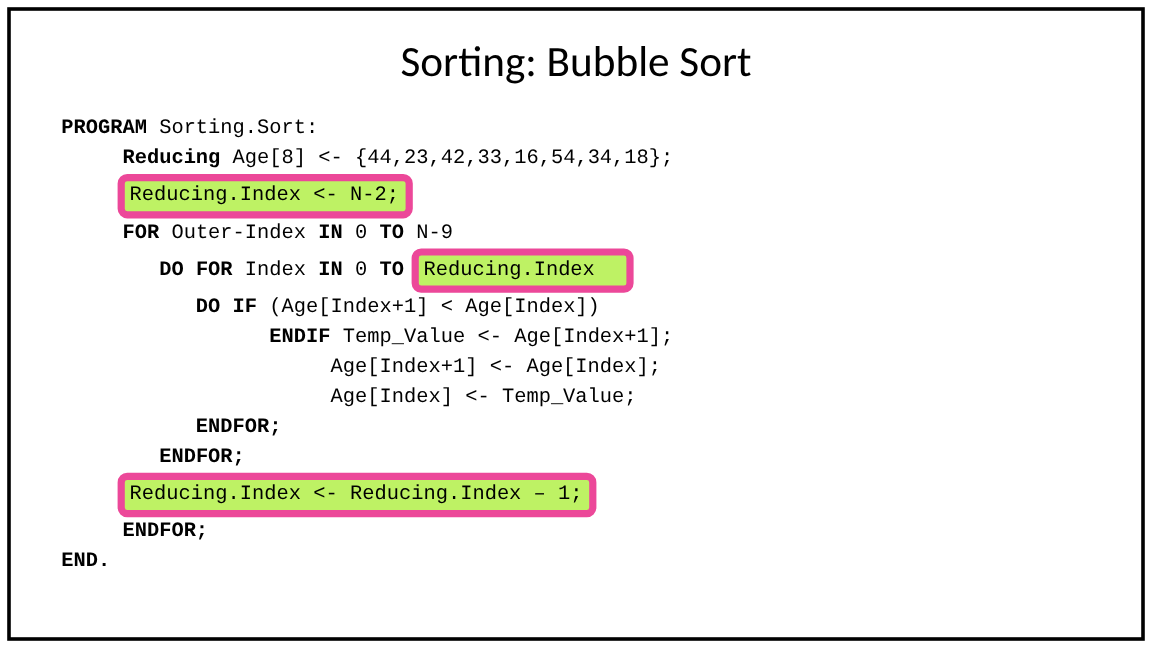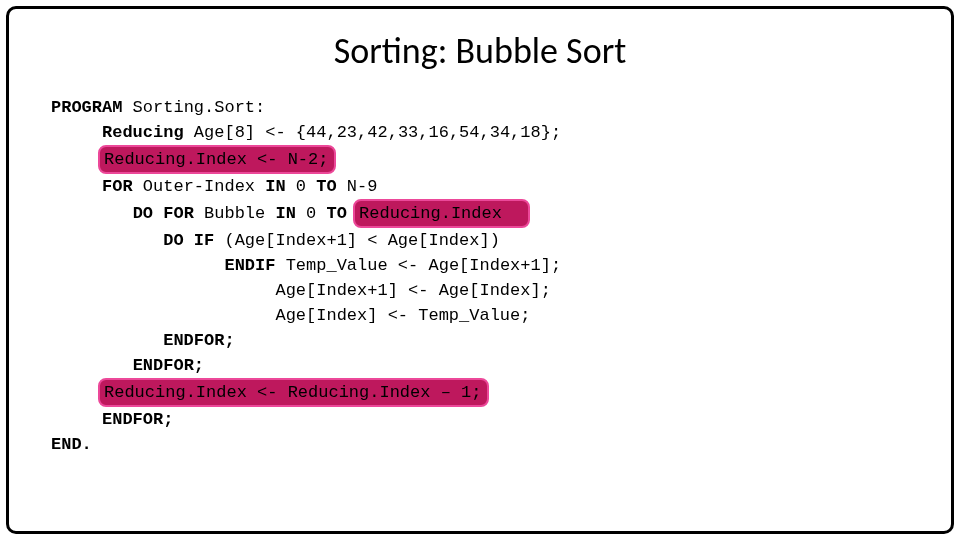--- a/index.html
+++ b/index.html
@@ -1,15 +1,15 @@
 <!DOCTYPE html>
 <html><head>
 <meta charset="utf-8">
 <style>
-  * { margin: 0; padding: 0; box-sizing: border-box; border-radius: 10px; }
+  * { margin: 0; padding: 0; box-sizing: border-box; }
   html, body { width: 960px; height: 540px; background: #fff; font-family: "Calibri", "Arial", sans-serif; }
   .frame {
     position: absolute;
     left: 6px; top: 6px;
     width: 948px; height: 528px;
     border: 3px solid #000;
     background: #fff;
   }
   .title {
     text-align: center;
@@ -24,38 +24,38 @@
     font-size: 17px;
     line-height: 25px;
     margin-left: 42px;
     white-space: pre;
     color: #000;
   }
   .code b { font-weight: bold; }
   .hl {
     position: relative;
     display: inline-block;
-    background: #be185d;
-    border: 2px solid #ec4899;
+    background: #bef264;
+    border: 6px solid #ec4899;
     border-radius: 8px;
     padding: 0 6px 0 4px;
     margin-left: -4px;
   }
 </style>
 </head>
 <body>
 
 <div class="frame">
   <div class="title">Sorting: Bubble Sort</div>
 
   <div class="code"><span><b>PROGRAM</b><span> Sorting.Sort:</span></span>
 <span>     <b>Reducing</b><span> Age[8] &lt;- {44,23,42,33,16,54,34,18};</span></span>
 <span>     <span class="hl">Reducing.Index &lt;- N-2;</span></span>
 <span>     <b>FOR</b><span> Outer-Index </span><b>IN</b><span> 0 </span><b>TO</b><span> N-9</span></span>
-<span>        <b>DO FOR</b><span> Bubble </span><b>IN</b><span> 0 </span><b>TO</b><span> </span><span class="hl"><span>Reducing.Index</span>  </span></span>
+<span>        <b>DO FOR</b><span> Index </span><b>IN</b><span> 0 </span><b>TO</b><span> </span><span class="hl"><span>Reducing.Index</span>  </span></span>
 <span>           <b>DO IF</b><span> (Age[Index+1] &lt; Age[Index])</span></span>
 <span>                 <b>ENDIF</b><span> Temp_Value &lt;- Age[Index+1];</span></span>
 <span>                      <span>Age[Index+1] &lt;- Age[Index];</span></span>
 <span>                      <span>Age[Index] &lt;- Temp_Value;</span></span>
 <span>           <b>ENDFOR;</b></span>
 <span>        <b>ENDFOR;</b></span>
 <span>     <span class="hl">Reducing.Index &lt;- Reducing.Index – 1;</span></span>
 <span>     <b>ENDFOR;</b></span>
 <span><b>END.</b></span></div>
 </div>

